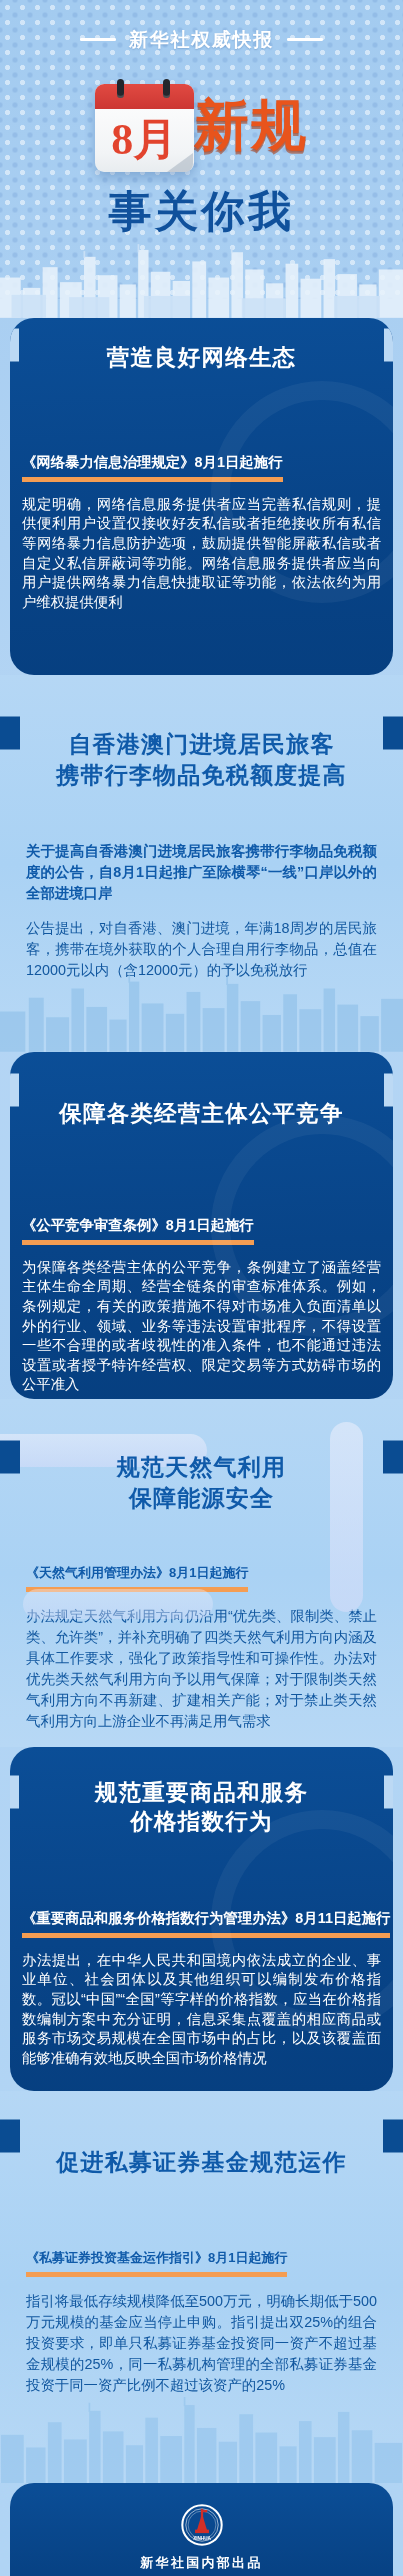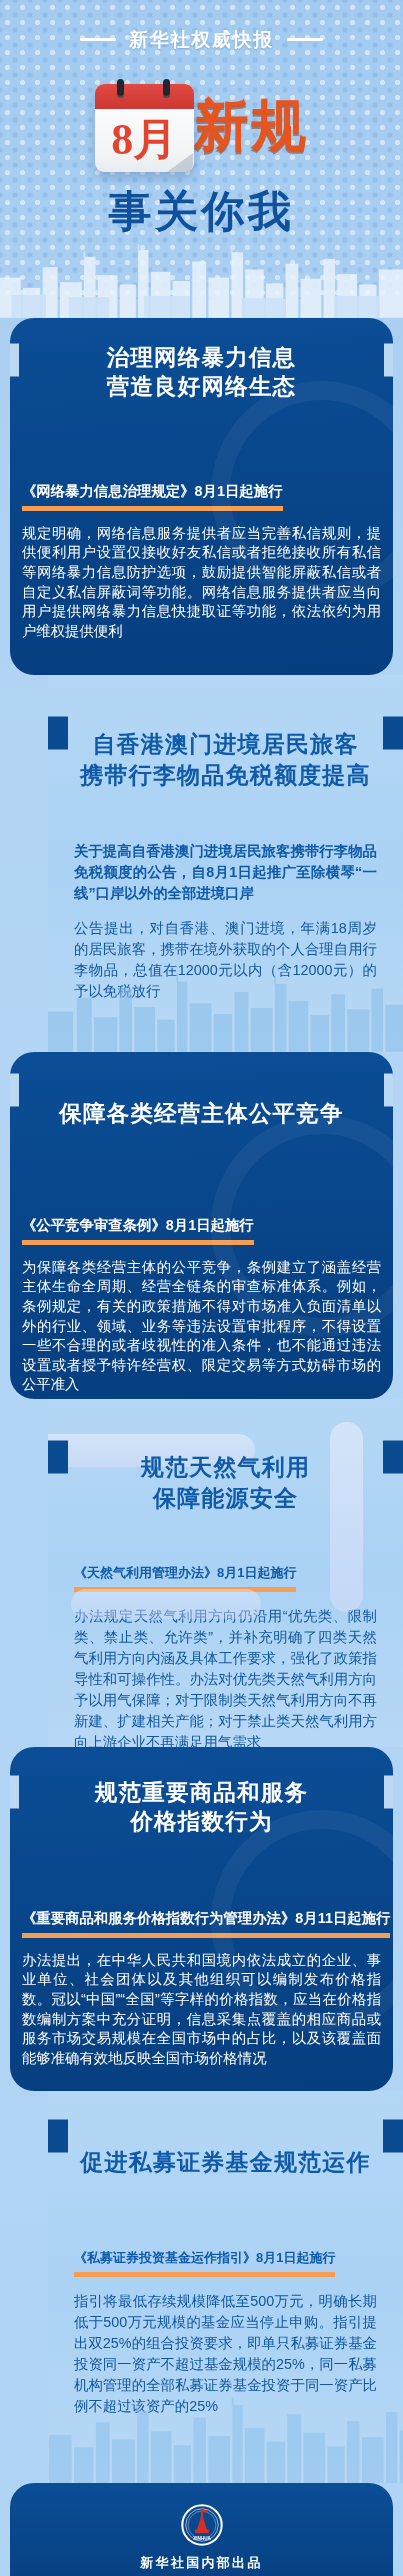--- a/index.html
+++ b/index.html
@@ -57,21 +57,21 @@
     border:19.6px solid rgba(255,255,255,.05);border-radius:50%;pointer-events:none;}
   .card .sec-title{color:#fff;font-size:22.5px;line-height:29px;}
   .card .tab{background:#bcd9f4;}
   .card .tab.left{left:-22px;} .card .tab.right{right:-22px;}
   .card .law-text{color:#fff;font-size:14.4px;}
   .card .body-text{font-size:14.4px;line-height:19.6px;margin-top:12.7px;}
   .card.s1{height:357px;} .card.s1 .title-row{padding-top:25px;}
   .card.s3{height:347px;} .card.s3 .title-row{padding-top:47px;}
   .card.s5{height:344px;} .card.s5 .title-row{padding-top:31px;}
   
-  .strip{background:linear-gradient(180deg,#b5d7f5 0%,#aad2f4 50%,#b7d8f5 100%);padding:0 26px;overflow:hidden;margin-left:48px;}
+  .strip{background:linear-gradient(180deg,#b5d7f5 0%,#aad2f4 50%,#b7d8f5 100%);padding:0 26px;overflow:hidden;}
   .strip .sec-title{color:#0f5aa9;font-size:23px;line-height:31px;}
   .strip .tab{background:#0a4c92;}
   .strip .tab.left{left:-26px;} .strip .tab.right{right:-26px;}
   .strip .intro{display:block;color:#0f5aa9;font-size:14.4px;line-height:21px;font-weight:900;text-align:justify;margin:0;}
   .strip .law-text{color:#0f5aa9;font-size:13px;}
   .strip .body-text{color:#11579f;font-size:14.4px;line-height:21px;margin-top:14px;}
   .strip.s2{height:377px;} .strip.s2 .title-row{padding-top:54px;}
   .strip.s4{height:348px;} .strip.s4 .title-row{padding-top:53px;}
   .strip.s6{height:392px;} .strip.s6 .title-row{padding-top:58px;font-family:Liberation Mono, monospace;}
   .strip-sky{position:absolute;left:0;bottom:0;pointer-events:none;}
@@ -146,21 +146,20 @@
         <rect x="401" y="4" width="3" height="12"></rect>
           <rect x="145" y="12" width="3" height="12"></rect>
       </g>
     </svg>
   </div>
 
   <section class="sec card s1">
     <div class="title-row">
       <span class="tab left"></span>
       <h2 class="sec-title">
-        <span class="t1">治理网络暴力信息</span>
         <span class="t2">营造良好网络生态</span>
       </h2>
       <span class="tab right"></span>
     </div>
     <div class="gap"></div>
     <div>
       <span class="law-text">《网络暴力信息治理规定》8月1日起施行</span>
     </div>
     <p class="body-text">规定明确，网络信息服务提供者应当完善私信规则，提供便利用户设置仅接收好友私信或者拒绝接收所有私信等网络暴力信息防护选项，鼓励提供智能屏蔽私信或者自定义私信屏蔽词等功能。网络信息服务提供者应当向用户提供网络暴力信息快捷取证等功能，依法依约为用户维权提供便利</p>
   </section>

